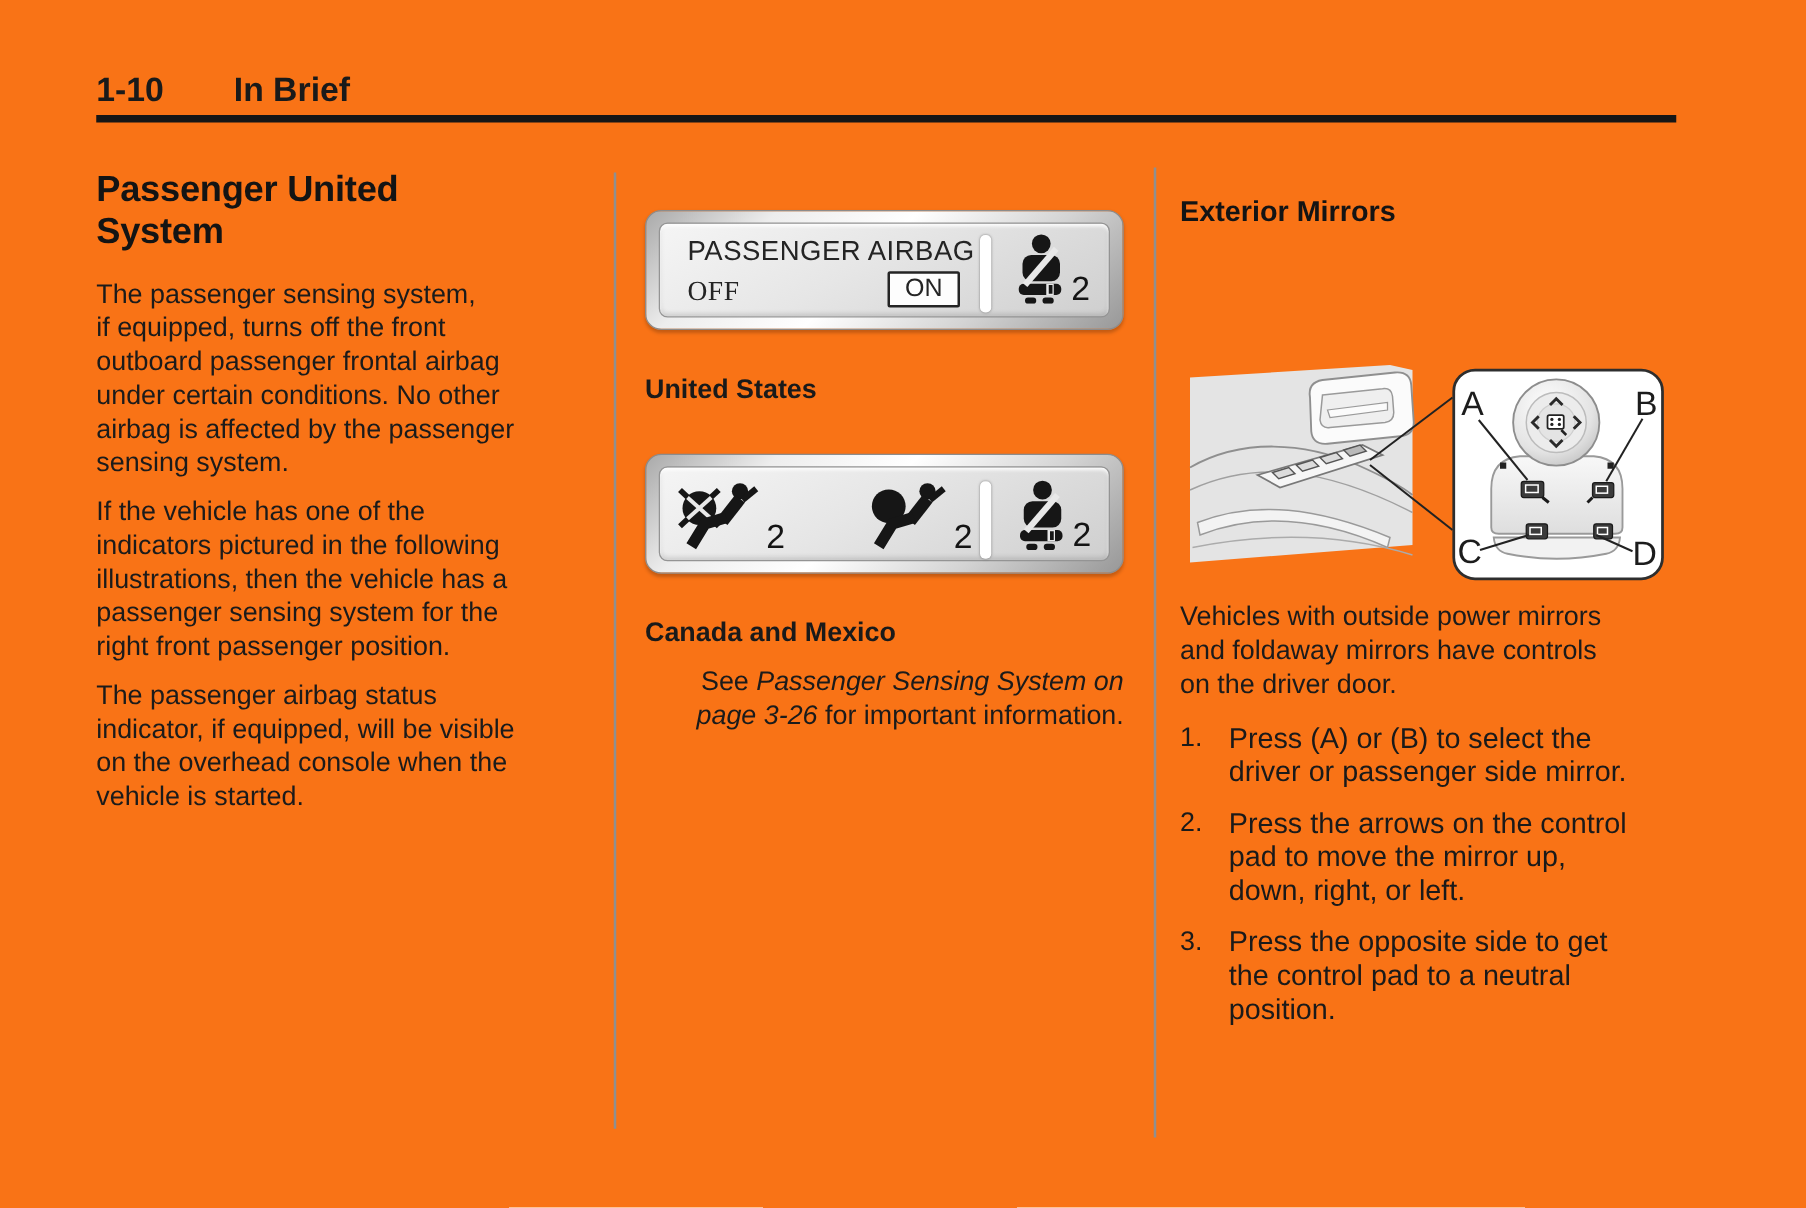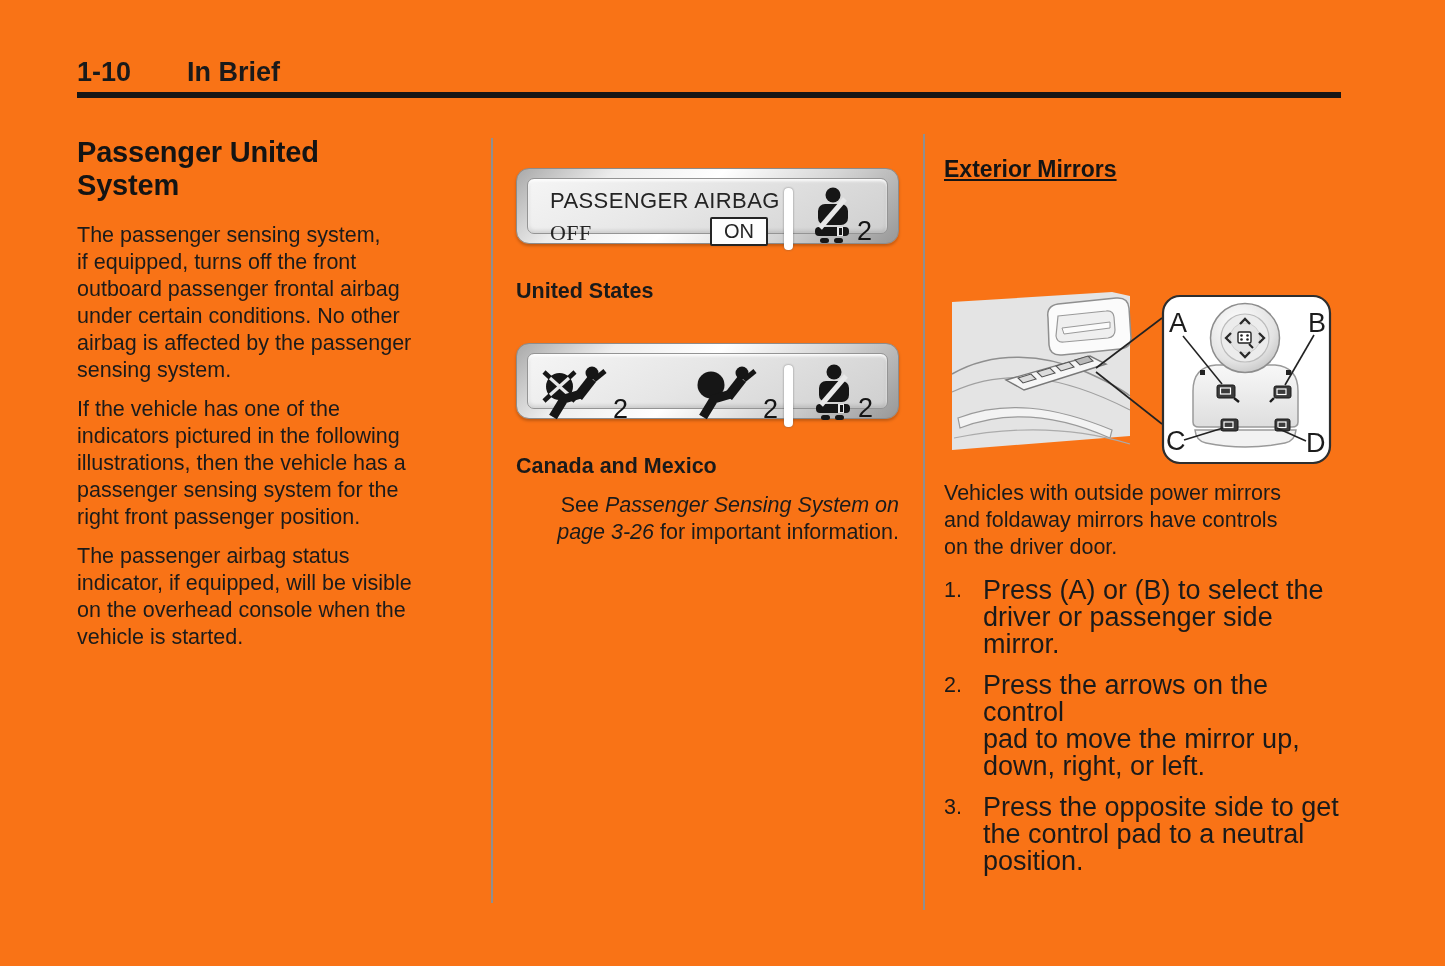--- a/index.html
+++ b/index.html
@@ -19,27 +19,27 @@
   .vdiv { width:2px; background:#8f8f8f; }
   .vdiv1 { left:491px; top:138px; height:765px; }
   .vdiv2 { left:923px; top:134px; height:776px; }
 
   
   .col-left  { left:77px;  top:136px; width:395px; }
   .col-mid   { left:516px; top:168px; width:383px; }
   .col-right { left:944px; top:136px; width:400px; }
 
   h1.sect { font-size:29px; line-height:33px; font-weight:bold; white-space:pre-line; letter-spacing:-0.2px; color:#141414; }
-  h2.sub  { font-size:23px; line-height:26px; font-weight:bold; margin-top:20px; color:#141414;text-decoration:underline; }
+  h2.sub  { font-size:23px; line-height:26px; font-weight:bold; margin-top:20px; color:#141414; }
   p.body  { font-size:21.5px; line-height:27px; white-space:pre-line; margin-top:12px; color:#1b1b1b; }
   p.first { margin-top:20px; }
 
   
   .indicator {
-    width:383px; height:76px; border-radius:13px;
+    width:383px; height:96px; border-radius:13px;
     background:linear-gradient(135deg,#a9a9a9 0%,#ededed 22%,#ffffff 46%,#d4d4d4 72%,#989898 100%);
     border:1px solid #8c8c8c; padding:9px 10px;
     box-shadow:0 2px 3px rgba(0,0,0,.22);
   }
   .ind-panel {
     position:relative; width:100%; height:100%; border-radius:7px;
     border:1px solid #949494;
     background:linear-gradient(150deg,#f5f5f5 0%,#e6e6e6 45%,#cfcfcf 100%);
     box-shadow:inset 0 2px 3px rgba(255,255,255,.95), inset 0 -2px 4px rgba(0,0,0,.14);
   }
@@ -63,21 +63,21 @@
   .g-ca-3 { left:281px; top:10px; }
   .sub2 { font-size:27px; line-height:24px; margin-left:1px; color:#141414; }
 
   .ref { margin-top:12px;text-align:right; }
 
   .diagram { margin-top:106px; display:block; }
   .intro { margin-top:79px; }
   .step { display:flex; margin-top:14px; }
   .step-first { margin-top:16px; }
   .step .num { flex:0 0 39px; font-size:21.5px; line-height:27px; }
-  .step .txt { font-size:27px; line-height:27px; white-space:pre-line; }
+  .step .txt { font-size:23px; line-height:27px; white-space:pre-line; }
 </style>
 </head>
 <body>
 
 <div class="page">
 
   <span class="abs hdr-num">1-10</span>
   <span class="abs hdr-title">In Brief</span>
   <div class="abs hdr-rule"></div>
 

